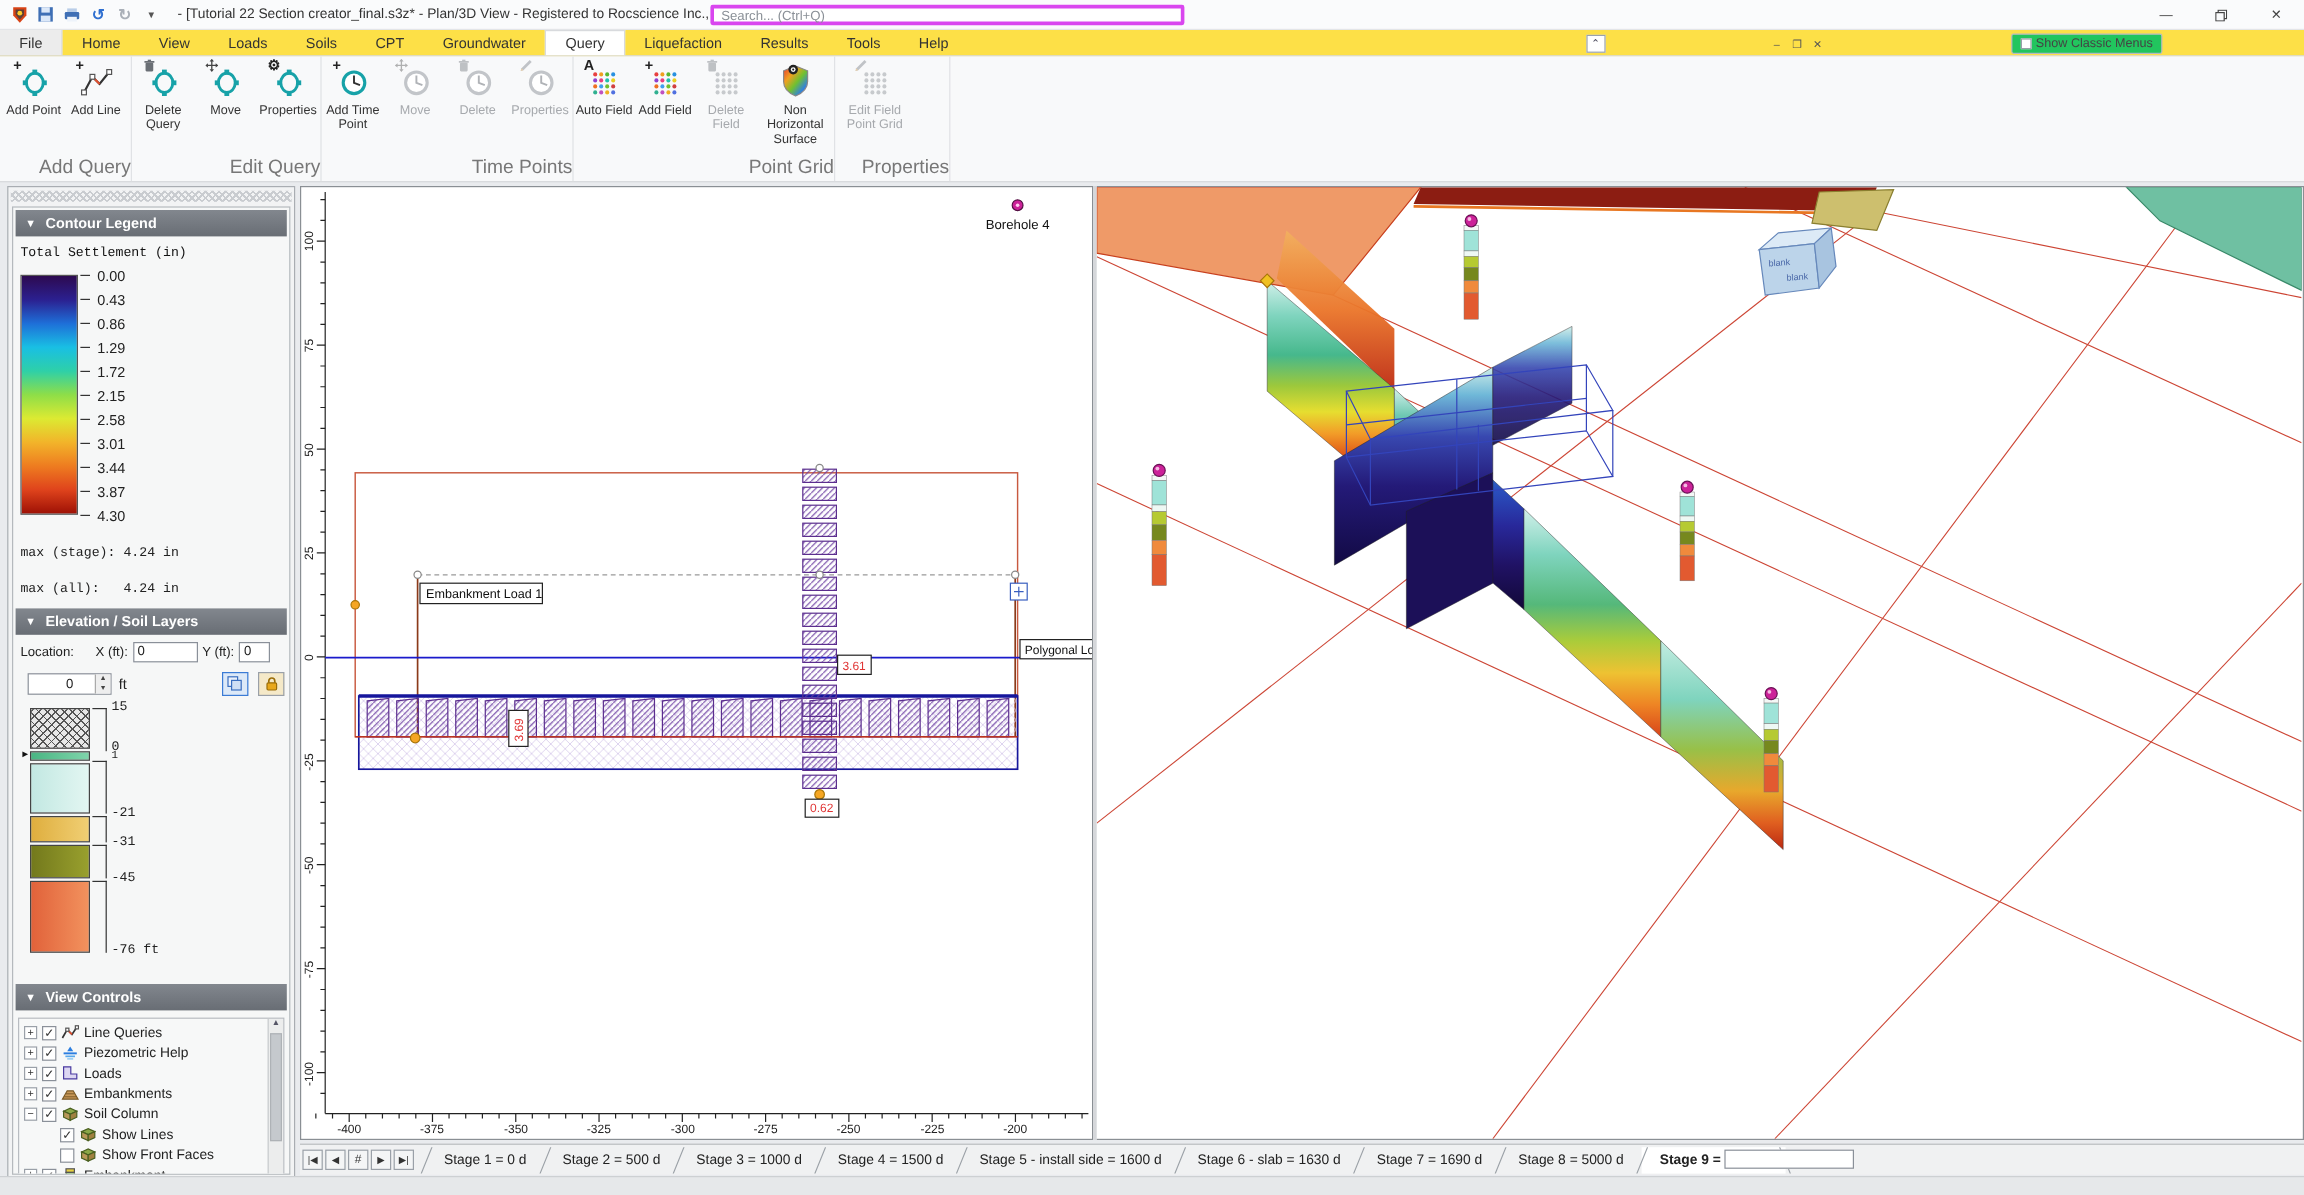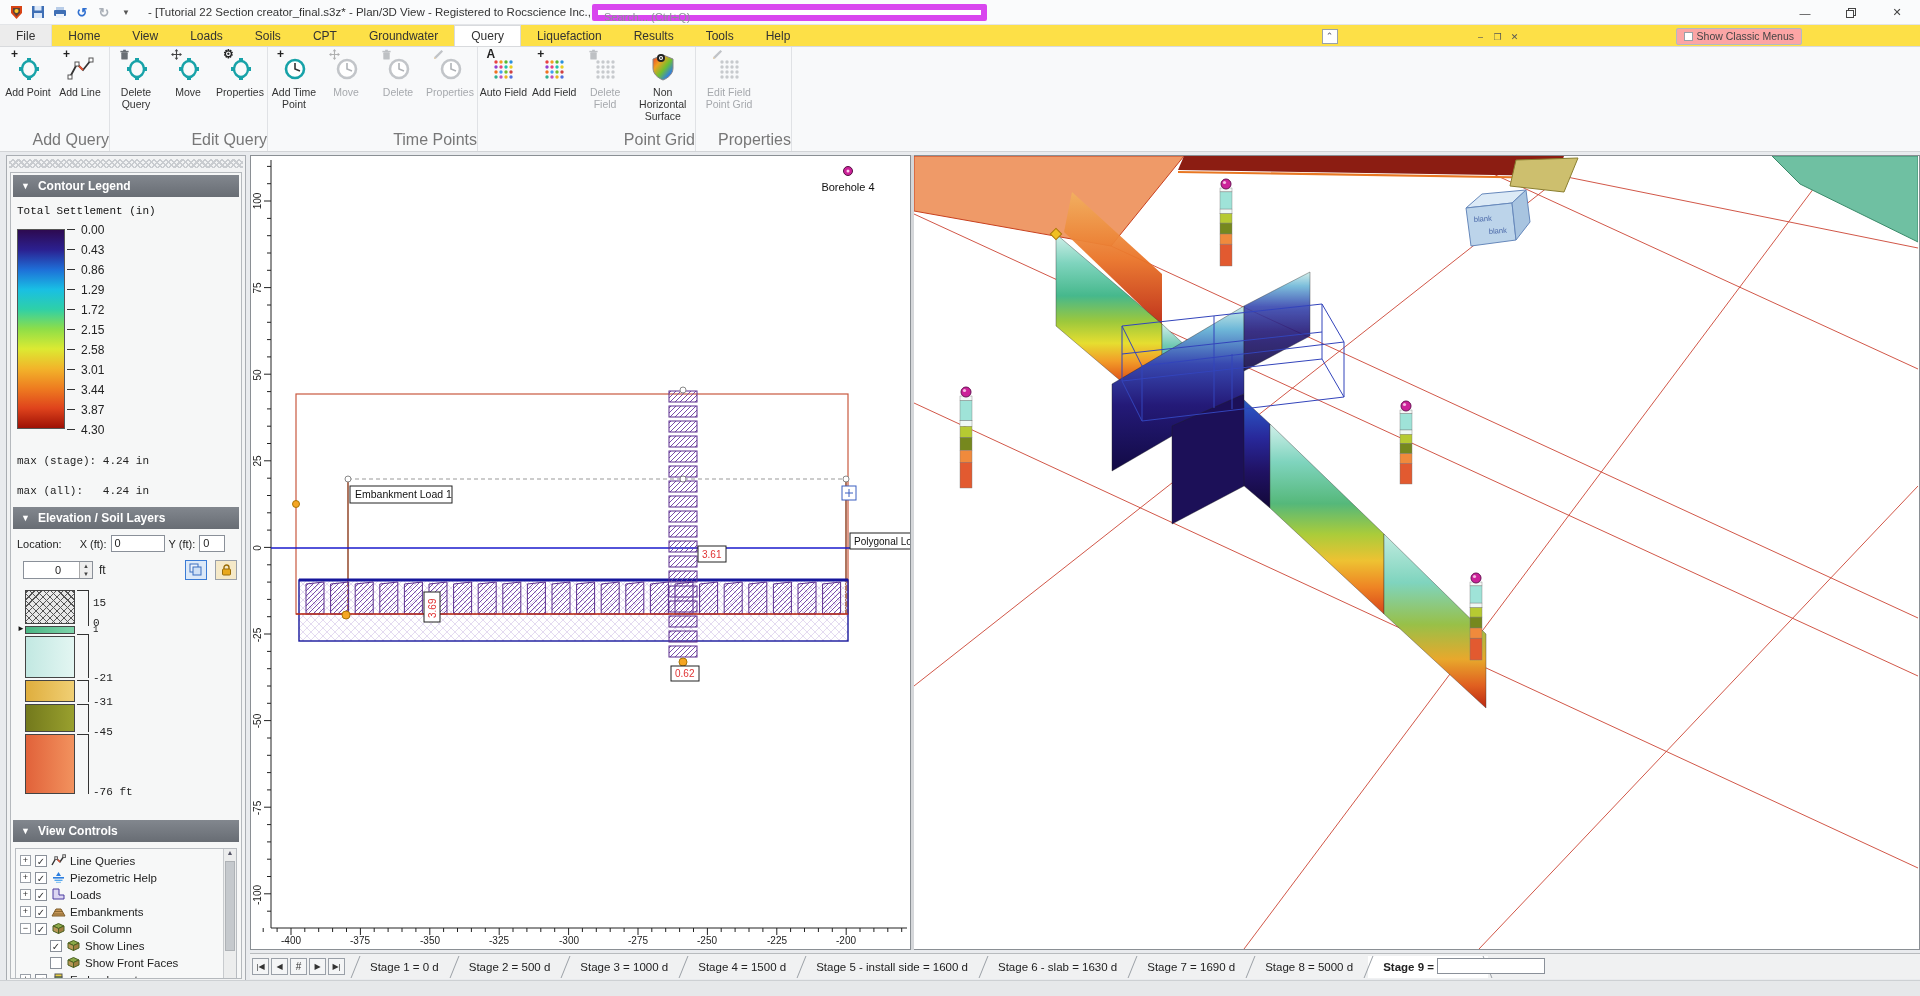--- a/index.html
+++ b/index.html
@@ -5,32 +5,32 @@
   * { margin:0; padding:0; box-sizing:border-box; }
   html,body { width:1920px; height:996px; overflow:hidden; }
   body { font-family:"Liberation Sans",sans-serif; font-size:12px; color:#222; background:#e9ebee; }
   #app { position:relative; width:1920px; height:996px; background:#e9ebee; }
 
   
   .titlebar { position:absolute; left:0; top:0; width:1920px; height:25px; background:#fafbfc; border-bottom:1px solid #e3e5e8; display:flex; align-items:center; }
   .qat { display:flex; align-items:center; gap:6px; padding-left:8px; }
   .qat .ic { width:16px; height:16px; display:inline-flex; align-items:center; justify-content:center; font-size:13px; }
   .title-text { margin-left:14px; font-size:11.5px; color:#333; white-space:nowrap; }
-  .searchbox { position:absolute; left:592px; top:4px; width:395px; height:17px; background:#fff; border:6px solid #d946ef; border-radius:2px; font-size:11px; color:#8a9097; padding:0 6px; line-height:15px; }
+  .searchbox { position:absolute; left:592px; top:4px; width:395px; height:17px; background:#fff; border:3px solid #d946ef; border-radius:2px; font-size:11px; color:#8a9097; padding:0 6px; line-height:15px; }
   .winbtns { position:absolute; right:0; top:0; height:25px; display:flex; }
   .winbtn { width:46px; height:25px; display:flex; align-items:center; justify-content:center; font-size:11px; color:#444; }
 
   
   .menubar { position:absolute; left:0; top:25px; width:1920px; height:22px; background:#fde047; border-bottom:1px solid #d8dadd; display:flex; align-items:stretch; }
   .menutab { padding:0 16px; display:flex; align-items:center; font-size:12px; color:#333; }
   .menutab.file { background:#ececec; border-right:1px solid #dcdcdc; }
   .menutab.active { background:#fff; border:1px solid #d8dadd; border-bottom:none; }
   .menubar-right { position:absolute; right:0; top:25px; height:22px; display:flex; align-items:center; gap:8px; }
   .pinbox { width:16px; height:15px; border:1px solid #9aa2ab; background:#fff; font-size:9px; line-height:13px; text-align:center; color:#556; }
-  .classic-btn { height:17px; border:1px solid #b3bac2; background:#fca5a5; border-radius:2px; font-size:10.5px; color:#444; display:flex; align-items:center; gap:4px; padding:0 7px; }
+  .classic-btn { height:17px; border:1px solid #b3bac2; background:#22c55e; border-radius:2px; font-size:10.5px; color:#444; display:flex; align-items:center; gap:4px; padding:0 7px; }
   .classic-btn .cbx { width:9px; height:9px; border:1px solid #98a0a8; background:#fff; }
   .mdi-btns { display:flex; gap:3px; margin-right:8px; }
   .mdi-btn { width:14px; height:13px; font-size:9px; line-height:12px; text-align:center; color:#555; border:1px solid transparent; }
 
   
   .ribbon { position:absolute; left:0; top:47px; width:1920px; height:105px; background:#f8f9fa; border-bottom:1px solid #d2d4d7; }
   .rgroup { position:absolute; top:0; height:104px; border-right:1px solid #e0e2e5; }
   .rgroup .glabel { position:absolute; left:0; right:0; bottom:2px; text-align:right; font-size:16px; color:#777; }
   .rbtns { display:flex; height:82px; align-items:flex-start; padding-top:4px; }
   .rbtn { width:52px; display:flex; flex-direction:column; align-items:center; text-align:center; font-size:10.5px; color:#333; line-height:12px; }
@@ -472,21 +472,21 @@
         <div class="slayer" style="top:46px;height:42px;background:linear-gradient(90deg,#c2e8e2,#e3f6f2);"></div>
         <div class="slayer" style="top:90px;height:22px;background:linear-gradient(90deg,#dfae3e,#f0cf74);"></div>
         <div class="slayer" style="top:114px;height:28px;background:linear-gradient(90deg,#73791c,#99a02e);"></div>
         <div class="slayer" style="top:144px;height:60px;background:linear-gradient(90deg,#e1623a,#f2925e);"></div>
         <span class="sc-ptr" style="top:34px;">►</span>
         <div class="sc-brack" style="top:0;height:36px;"></div>
         <div class="sc-brack" style="top:44px;height:44px;"></div>
         <div class="sc-brack" style="top:90px;height:22px;"></div>
         <div class="sc-brack" style="top:114px;height:28px;"></div>
         <div class="sc-brack" style="top:144px;height:60px;"></div>
-        <span class="sc-lab" style="top:13px">15</span>
+        <span class="sc-lab" style="top:0">15</span>
         <span class="sc-lab" style="top:33px">0</span>
         <span class="sc-lab" style="top:41px;font-size:9px">1</span>
         <span class="sc-lab" style="top:88px">-21</span>
         <span class="sc-lab" style="top:112px">-31</span>
         <span class="sc-lab" style="top:142px">-45</span>
         <span class="sc-lab" style="top:202px">-76 ft</span>
       </div>
 
       <div class="phead" style="margin:8px 2px 0 2px;">
         <span class="tri">▼</span>

